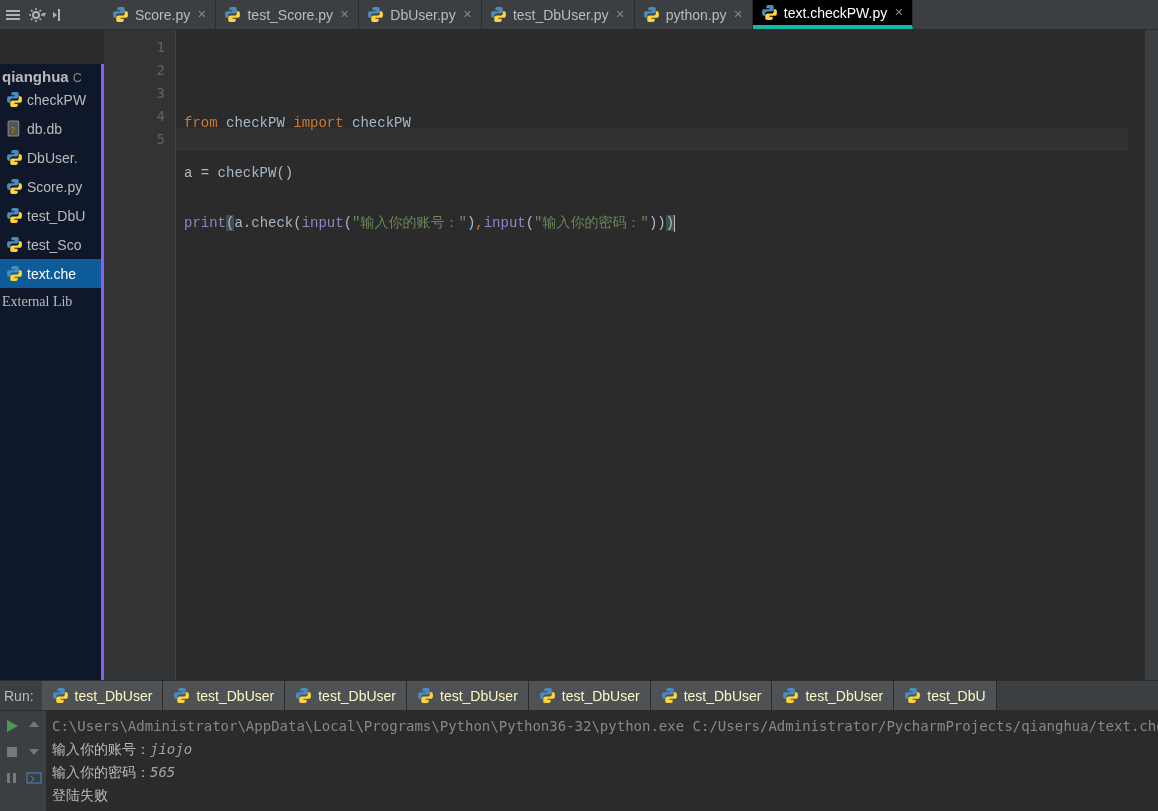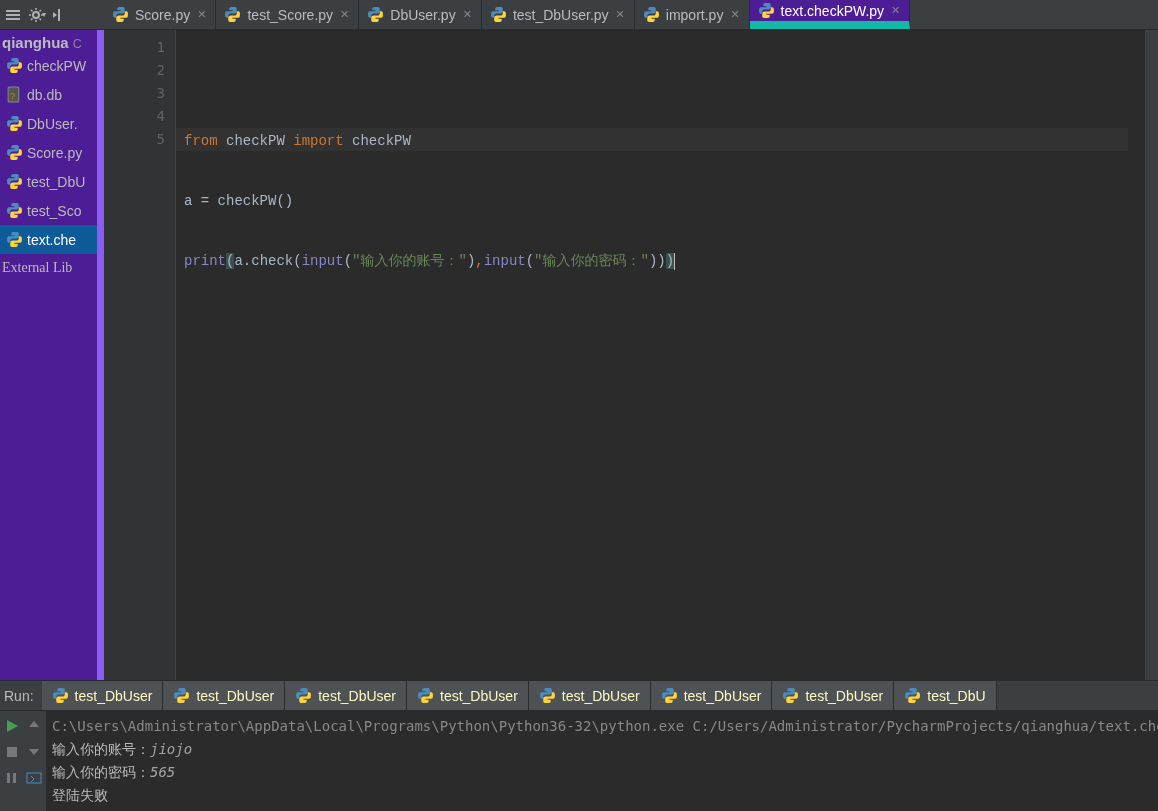--- a/index.html
+++ b/index.html
@@ -1,32 +1,32 @@
 <!DOCTYPE html>
 <html><head>
 <meta charset="utf-8">
 <style>
 * { margin:0; padding:0; box-sizing:border-box; }
 body { font-family:"Segoe UI",Arial,sans-serif; background:#2b2b2b; color:#bbb; overflow:hidden; width:1158px; height:811px; }
 .toolbar { height:30px; background:#3c3f41; border-bottom:1px solid #2b2b2b; display:flex; align-items:center; padding:0 4px; gap:6px; }
 .tool-icon { width:18px; height:18px; display:flex; align-items:center; justify-content:center; color:#afb1b3; cursor:pointer; }
 .main { display:flex; height:650px; }
-.nav { width:104px; background:#4c1d95; border-right:7px solid #8b5cf6; overflow:hidden; }
+.nav { width:104px; background:#0f172a; border-right:3px solid #8b5cf6; overflow:hidden;margin-top:34px; }
 .nav-head { padding:4px 4px 0 2px; color:#bbb; font-size:15px; font-weight:bold; white-space:nowrap; }
 .nav-head small { font-weight:normal; color:#888; }
 .nav-item { display:flex; align-items:center; gap:4px; padding:6px 4px 6px 6px; color:#bbb; font-size:14px; white-space:nowrap; cursor:pointer; }
 .nav-item.active { background:#0d5c99; color:#fff;align-items:flex-end; }
 .nav-ext { padding:6px 2px; color:#bbb; font-size:14px; white-space:nowrap;font-family:Liberation Serif, serif; }
 .tabs { display:flex; background:#3c3f41; border-bottom:1px solid #2b2b2b; height:30px; position:absolute; top:0; left:104px; right:0; }
 .tab { display:flex; align-items:center; gap:6px; padding:0 8px; color:#bbb; font-size:14px; cursor:pointer; border-right:1px solid #2b2b2b; }
-.tab.active { background:#4c1d95; border-bottom:8px solid #14b8a6; color:#fff; }
+.tab.active { background:#000000; border-bottom:4px solid #14b8a6; color:#fff; }
 .tab .close { color:#888; font-size:11px; padding:0 1px;}
 .editor-wrap { flex:1; display:flex; background:#2b2b2b; }
 .gutter { width:72px; background:#313335; color:#606366; text-align:right; padding:6px 10px 0 0; font-family:Consolas,monospace; font-size:14px; line-height:23px; user-select:none; border-right:1px solid #414141;}
-.code { flex:1; padding:6px 14px 0 8px; font-family:Consolas,'Courier New',monospace; font-size:14px; line-height:30px; white-space:pre; color:#a9b7c6; position:relative;}
+.code { flex:1; padding:6px 14px 0 8px; font-family:Consolas,'Courier New',monospace; font-size:14px; line-height:25px; white-space:pre; color:#a9b7c6; position:relative;}
 .kw{color:#cc7832;} .str{color:#6a8759;} .bi{color:#8888c6;}
 .hl-line{position:absolute;left:0;right:16px;height:23px;background:#323232;z-index:0;}
 .code-content{position:relative;z-index:1;}
 .paren{background:#3b514d;}
 .caret{display:inline-block;width:1px;height:17px;background:#bbb;vertical-align:middle;}
 .scrollbar{width:14px;background:#3c3f41;border-left:1px solid #2b2b2b;}
 .bottom { position:absolute; left:0; right:0; top:680px; bottom:0; background:#2b2b2b; border-top:1px solid #2b2b2b;}
 .run-tabs { height:30px; background:#3c3f41; display:flex; align-items:center; border-bottom:1px solid #2b2b2b; overflow:hidden;}
 .run-label { color:#bbb; font-size:14px; padding:0 8px 0 4px; }
 .run-tab { display:flex; align-items:center; gap:6px; padding:0 10px; height:100%; color:#fef9c3; font-size:14px; border-right:1px solid #2b2b2b; background:#4e5254; cursor:pointer; white-space:nowrap;}
@@ -96,21 +96,21 @@
         <path d="M9 15c2 0 2-1 2-2v-1H8v-1h5c1 0 2 0 2-3s-1-3-2-3h-1v2c0 1-1 2-2 2H6c-1 0-2 1-2 2v2c0 1 0 2 2 2z" fill="#ffd43b"></path>
       </svg>
       <span>test_DbUser.py</span>
       <span class="close">✕</span>
     </div>
   <div class="tab">
       <svg class="py-icon" viewBox="0 0 16 16">
         <path d="M7 1C5 1 5 2 5 3v1h3v1H3C2 5 1 5 1 8s1 3 2 3h1V9c0-1 1-2 2-2h4c1 0 2-1 2-2V3c0-1 0-2-2-2z" fill="#4b8bbe"></path>
         <path d="M9 15c2 0 2-1 2-2v-1H8v-1h5c1 0 2 0 2-3s-1-3-2-3h-1v2c0 1-1 2-2 2H6c-1 0-2 1-2 2v2c0 1 0 2 2 2z" fill="#ffd43b"></path>
       </svg>
-      <span>import.py</span>
+      <span>python.py</span>
       <span class="close">✕</span>
     </div>
   <div class="tab active">
       <svg class="py-icon" viewBox="0 0 16 16">
         <path d="M7 1C5 1 5 2 5 3v1h3v1H3C2 5 1 5 1 8s1 3 2 3h1V9c0-1 1-2 2-2h4c1 0 2-1 2-2V3c0-1 0-2-2-2z" fill="#4b8bbe"></path>
         <path d="M9 15c2 0 2-1 2-2v-1H8v-1h5c1 0 2 0 2-3s-1-3-2-3h-1v2c0 1-1 2-2 2H6c-1 0-2 1-2 2v2c0 1 0 2 2 2z" fill="#ffd43b"></path>
       </svg>
       <span>text.checkPW.py</span>
       <span class="close">✕</span>
     </div>

